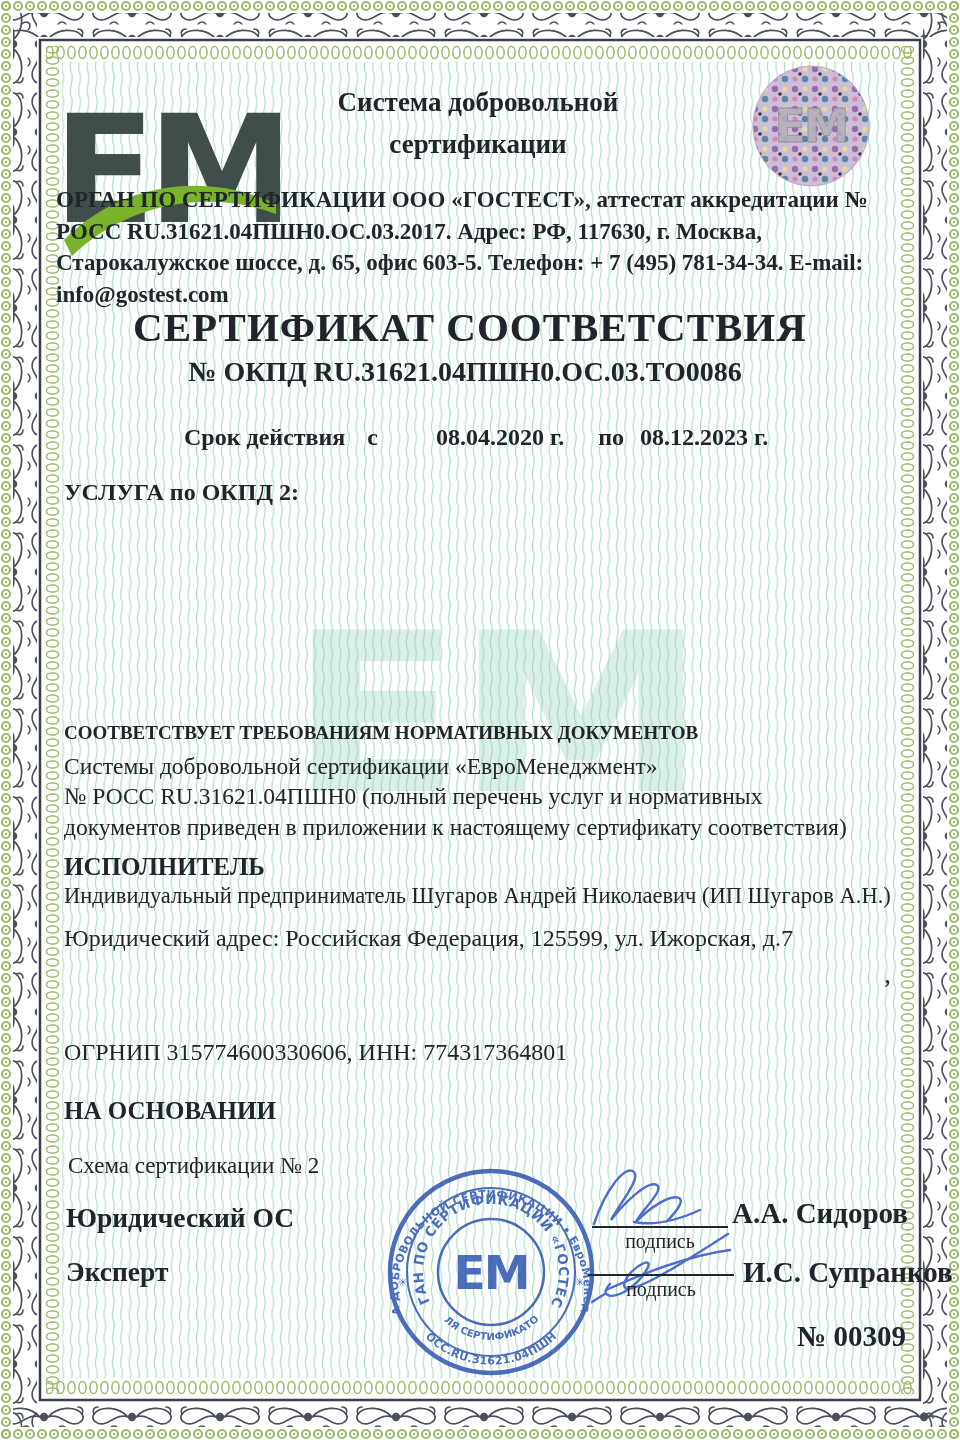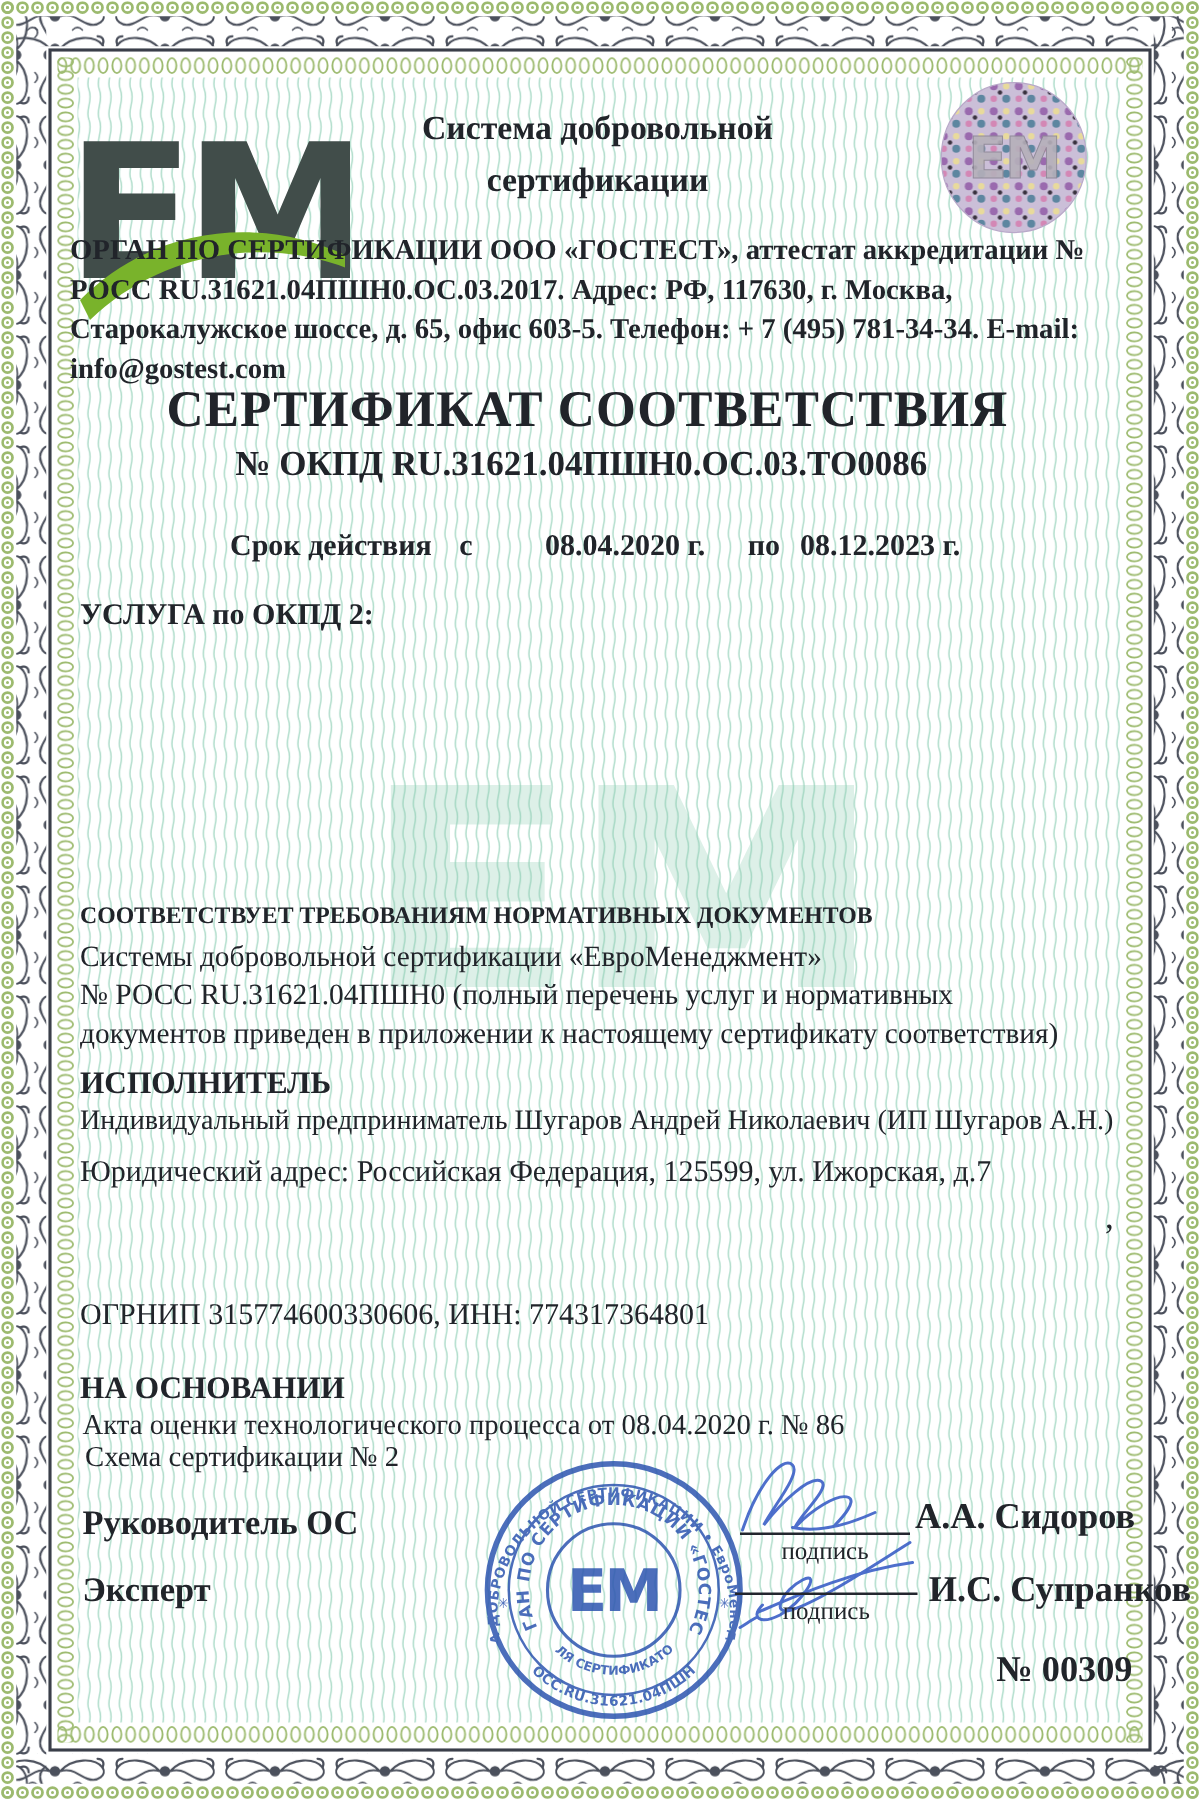--- a/index.html
+++ b/index.html
@@ -166,24 +166,23 @@
   <div class="abs comp-note">№ РОСС RU.31621.04ПШН0 (полный перечень услуг и нормативных документов приведен в приложении к настоящему сертификату соответствия)</div>
 
   <div class="abs exec-heading nowrap">ИСПОЛНИТЕЛЬ</div>
   <div class="abs exec-name nowrap">Индивидуальный предприниматель Шугаров Андрей Николаевич (ИП Шугаров А.Н.)</div>
   <div class="abs exec-address nowrap">Юридический адрес: Российская Федерация, 125599, ул. Ижорская, д.7</div>
   <div class="abs stray-mark">,</div>
 
   <div class="abs registration nowrap">ОГРНИП 315774600330606, ИНН: 774317364801</div>
 
   <div class="abs basis-heading nowrap">НА ОСНОВАНИИ</div>
-  <div class="abs basis-line1 nowrap">Акта оценки технологического процесса от 08.04.2020 г. № 86</div>
   <div class="abs basis-line2 nowrap">Схема сертификации № 2</div>
 
-  <div class="abs role-1 nowrap">Руководитель ОС</div>
+  <div class="abs role-1 nowrap">Юридический ОС</div>
   <div class="abs role-2 nowrap">Эксперт</div>
 
   <svg class="abs stamp-svg" width="212" height="212" viewBox="-106 -106 212 212">
     <defs>
       <path id="sp-outer-top" d="M -91,38 A 93,93 0 1 1 91,38" fill="none"></path>
       <path id="sp-outer-bottom" d="M -63,68 A 93,93 0 0 0 63,68" fill="none"></path>
       <path id="sp-inner-top" d="M -60,32 A 68,68 0 1 1 60,32" fill="none"></path>
       <path id="sp-inner-bottom" d="M -50,46 A 68,68 0 0 0 50,46" fill="none"></path>
     </defs>
     <g stroke="#2d55b0" fill="none">

